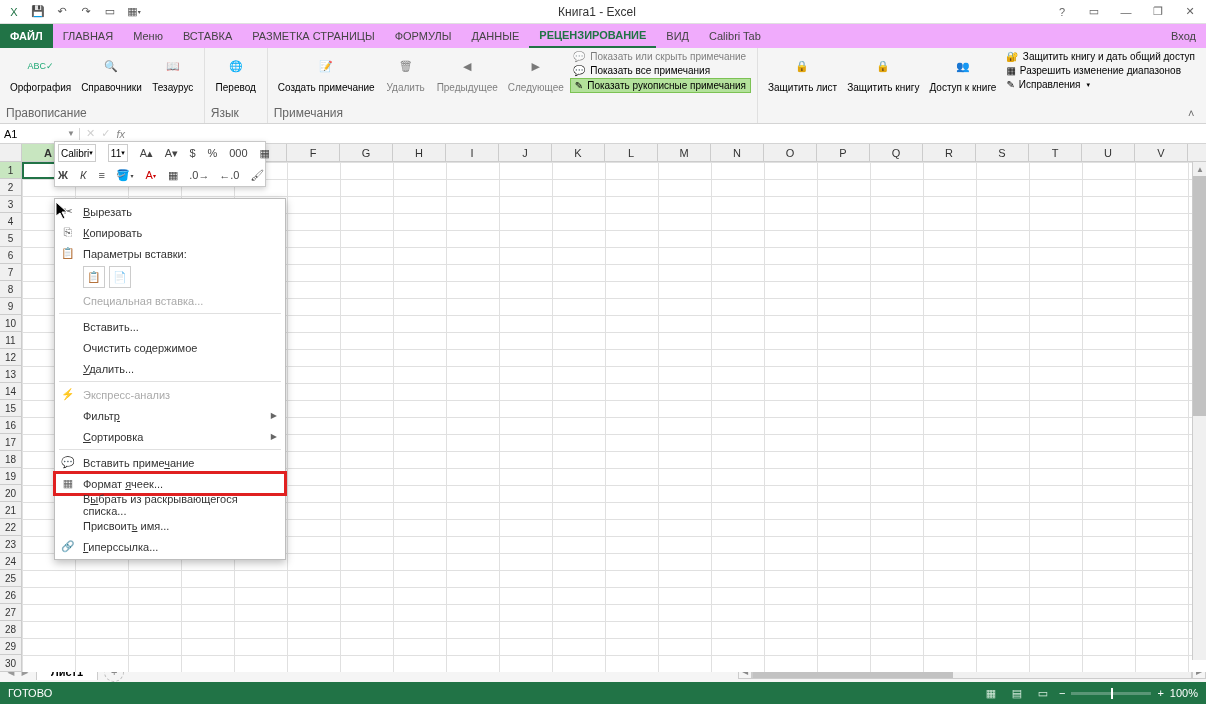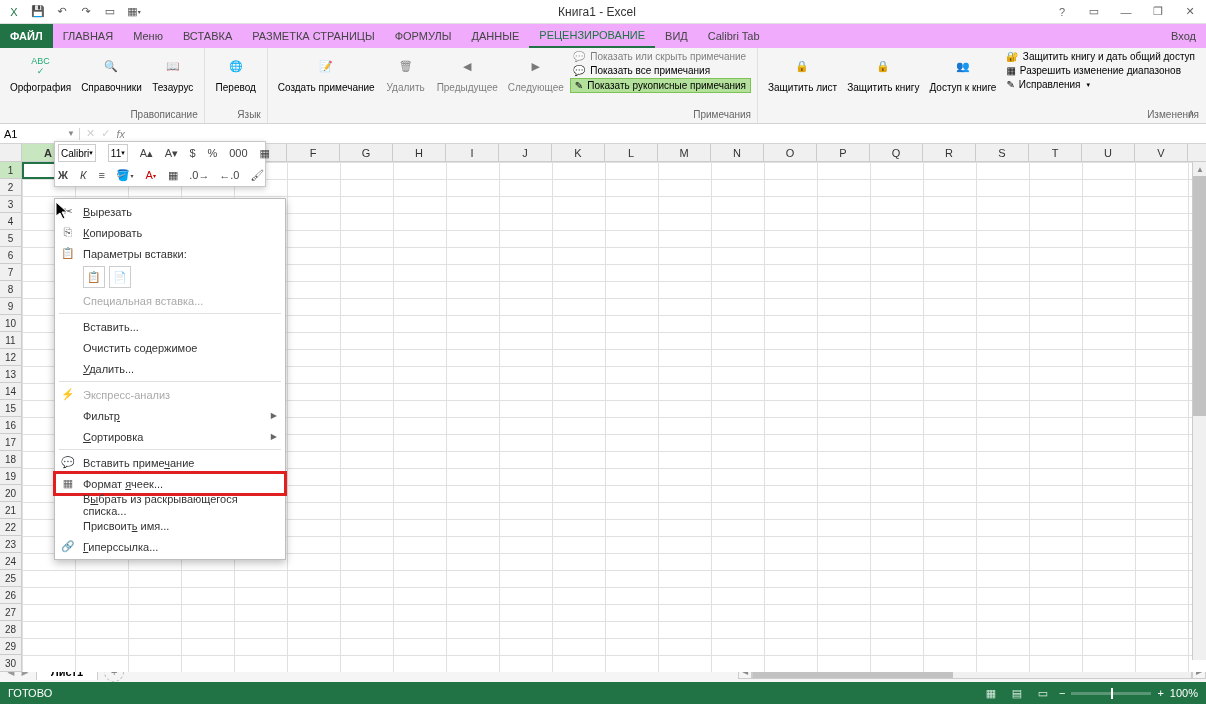--- a/index.html
+++ b/index.html
@@ -10,28 +10,28 @@
 .qat { display: flex; gap: 4px; align-items: center; }
 .qat-btn { width: 20px; height: 20px; display: flex; align-items: center; justify-content: center; color: #555; cursor: pointer; }
 .title-center { flex: 1; text-align: center; color: #333; font-size: 12px; }
 .title-right { display: flex; gap: 8px; align-items: center; }
 .win-btn { width: 24px; height: 20px; display: flex; align-items: center; justify-content: center; color: #666; cursor: pointer; }
 
 
 .ribbon-tabs { height: 24px; background: #f0abfc; display: flex; align-items: stretch; }
 .tab { padding: 0 10px; display: flex; align-items: center; color: #444; font-size: 11px; cursor: pointer; }
 .tab.file { background: #217346; color: #fff; font-weight: 600; }
-.tab.active { color: #217346; border-bottom: 2px solid #217346; }
+.tab.active { color: #217346; border-bottom: 2px solid #217346; font-weight: bold; }
 .tab-right { margin-left: auto; padding-right: 10px; display:flex; align-items:center; color:#444; }
 
 
 .ribbon { height: 76px; background: #f5f5f5; border-bottom: 1px solid #d4d4d4; display: flex; position: relative; }
 .group { border-right: 1px solid #e0e0e0; padding: 2px 6px; display: flex; flex-direction: column; }
 .group-body { flex: 1; display: flex; gap: 2px; align-items: flex-start; }
-.group-label { text-align: right; font-size: 10px; color: #666; padding-bottom: 1px; }
+.group-label { text-align: left; font-size: 12px; color: #666; padding-bottom: 1px; }
 .big-btn { display: flex; flex-direction: column; align-items: center; gap: 2px; padding: 2px 4px; min-width: 50px; cursor: pointer; }
 .big-btn .icon { width: 28px; height: 28px; display: flex; align-items: center; justify-content: center; }
 .big-btn .lbl { font-size: 10px; text-align: center; line-height: 11px; }
 .small-opts { display: flex; flex-direction: column; gap: 1px; }
 .small-opt { display: flex; align-items: center; gap: 4px; font-size: 10px; padding: 1px 4px; cursor: pointer; }
 .small-opt.highlighted { background: #b3e19b; border: 1px solid #7cc254; }
 .collapse-btn { position: absolute; right: 4px; bottom: 2px; width: 14px; height: 14px; color: #666; cursor: pointer; }
 
 
 .formula-row { height: 20px; border-bottom: 1px solid #d4d4d4; display: flex; align-items: center; }
@@ -134,21 +134,21 @@
   <div class="tab active">РЕЦЕНЗИРОВАНИЕ</div>
   <div class="tab">ВИД</div>
   <div class="tab">Calibri Tab</div>
   <div class="tab-right">Вход</div>
 </div>
 
 <div class="ribbon">
   <div class="group">
     <div class="group-body">
       <div class="big-btn">
-        <div class="icon" style="flex-direction:column;font-size:9px;color:#2a7;">
+        <div class="icon" style="flex-direction:row;font-size:9px;color:#2a7;">
           <span>ABC</span>
             <span>✓</span>
         </div>
         <div class="lbl">Орфография</div>
       </div>
       <div class="big-btn">
         <div class="icon">🔍</div>
         <div class="lbl">Справочники</div>
       </div>
       <div class="big-btn">
@@ -228,21 +228,20 @@
             <span>▦</span>
             <span>Разрешить изменение диапазонов</span>
           </div>
         <div class="small-opt">
             <span>✎</span>
             <span>Исправления</span>
             <span style="font-size:7px;margin-left:2px;">▾</span>
           </div>
       </div>
     </div>
-    <div class="group-label">Изменения</div>
   </div>
   <div class="collapse-btn">˄</div>
 </div>
 
 <div class="formula-row">
   <div class="namebox">
     <span>A1</span>
     <span class="namebox-dd">▼</span>
   </div>
   <div class="fx-area">

